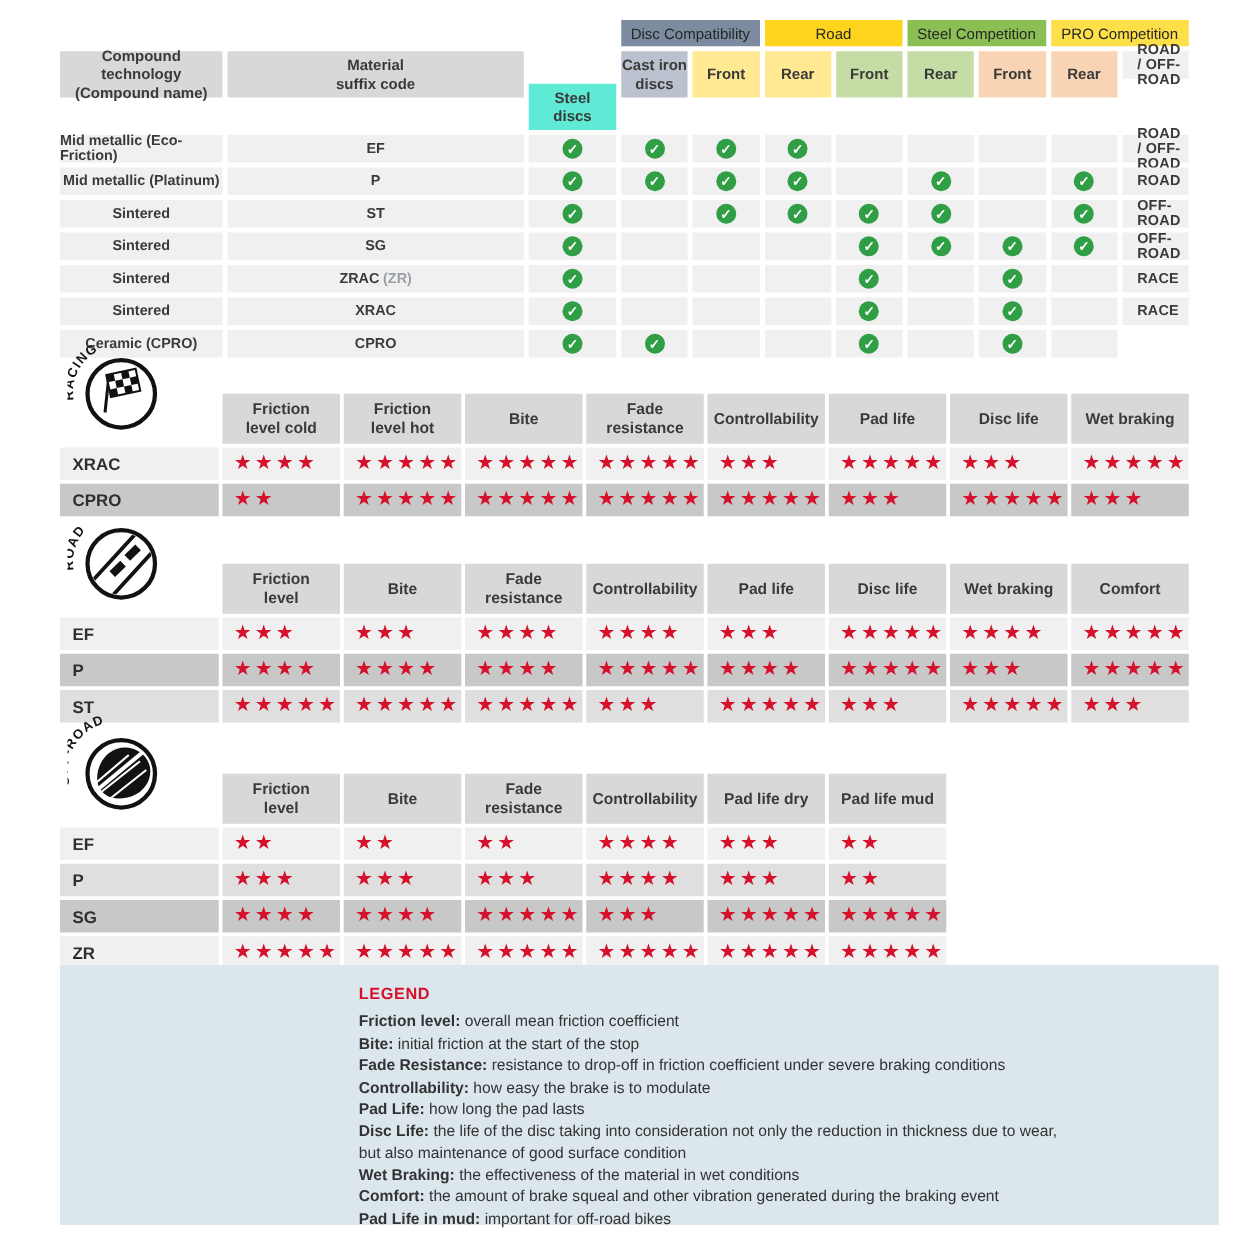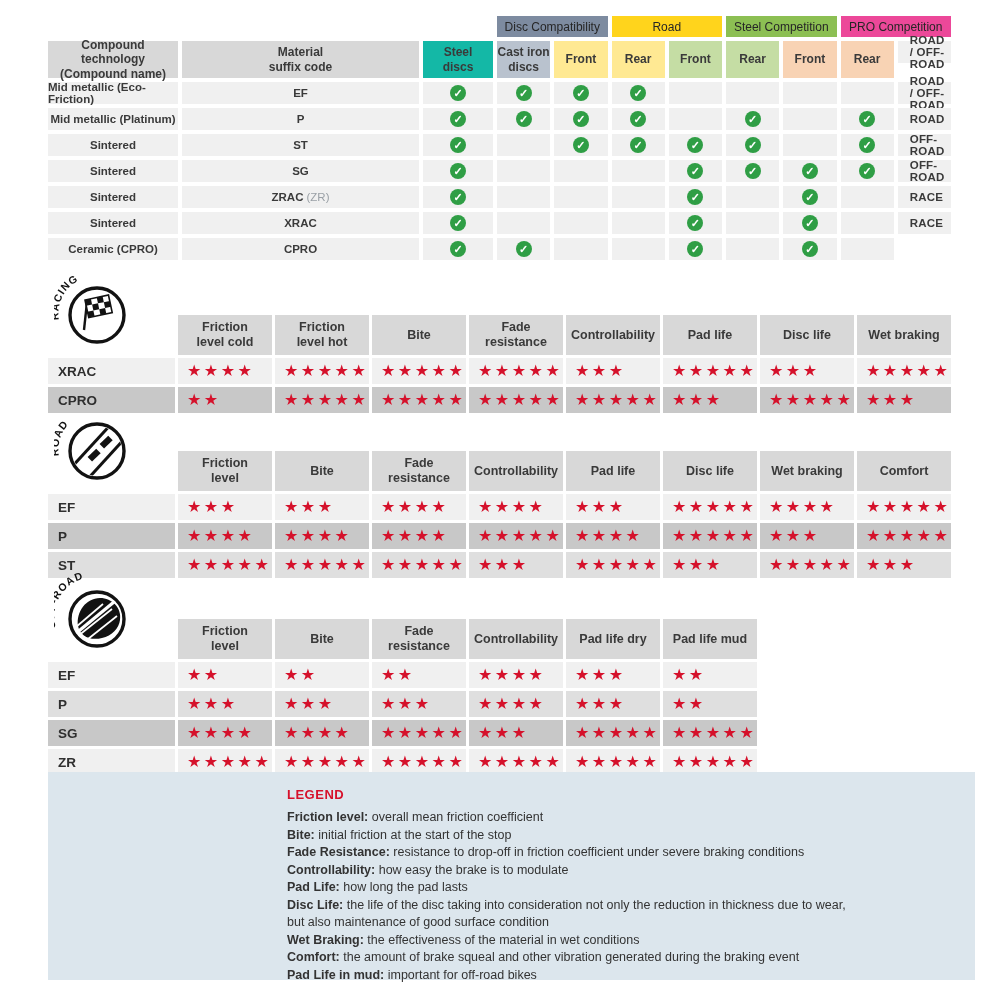--- a/index.html
+++ b/index.html
@@ -10,21 +10,21 @@
   .compat{position:absolute;left:48px;top:16px;width:903px;
           display:grid;grid-template-columns:130px 237px 70px repeat(8,1fr);gap:4px;}
   .gspacer{background:transparent;}
   .gcell{grid-column:span 2;height:21px;display:flex;align-items:center;justify-content:center;
          font-weight:normal;font-size:12px;color:#262626;}
   .chead{background:#d8d8d8;height:37px;display:flex;align-items:center;justify-content:center;
          text-align:center;white-space:pre-line;font-weight:bold;font-size:12px;line-height:1.2;color:#3a3a3a;}
   .dcell{background:#f0f0f0;height:22px;display:flex;align-items:center;justify-content:center;
          font-size:11.5px;font-weight:bold;color:#3a3a3a;}
   .ucell{justify-content:flex-start;padding-left:12px;letter-spacing:.2px;}
-  .note{color:#9aa0a6;margin-left:3px;font-weight:normal;}
+  .note{color:#9aa0a6;margin-left:3px;font-weight:bold;}
   .check{width:16px;height:16px;border-radius:50%;background:#2f9e45;color:#fff;
          font-size:11px;font-weight:bold;display:flex;align-items:center;justify-content:center;}
 
   
   .section{position:absolute;left:48px;width:903px;}
   .section .icon{position:absolute;left:6px;top:-4px;}
   .arctext{font-size:10.5px;font-weight:bold;letter-spacing:1px;fill:#121212;}
   .rgrid{display:grid;gap:3px;margin-top:43px;grid-template-columns:127px repeat(8,1fr);width:903px;}
   .rgrid.cols6{grid-template-columns:127px repeat(6,1fr);width:709px;}
   .rhead{background:#d8d8d8;height:40px;display:flex;align-items:center;justify-content:center;
@@ -48,26 +48,26 @@
 </head>
 <body>
 
 <div class="page">
 
   <div class="compat">
       <div class="gspacer" style="grid-column: span 3;"></div>
       <div class="gcell" style="background: rgb(125, 139, 160);">Disc Compatibility</div>
       <div class="gcell" style="background: rgb(255, 212, 28);">Road</div>
       <div class="gcell" style="background: rgb(140, 191, 83);">Steel Competition</div>
-      <div class="gcell" style="background: #ec4899;">PRO Competition</div>
+      <div class="gcell" style="background: #fde047;">PRO Competition</div>
       <div class="chead">Compound technology
 (Compound name)</div>
       <div class="chead">Material
 suffix code</div>
-      <div class="chead" style="background: #14b8a6;">Steel
+      <div class="chead" style="background: #5eead4; margin-top: 26px;">Steel
 discs</div>
       <div class="chead" style="background: rgb(185, 194, 206);">Cast iron
 discs</div>
       <div class="chead" style="background: rgb(255, 233, 147);">Front</div>
       <div class="chead" style="background: rgb(255, 233, 147);">Rear</div>
       <div class="chead" style="background: rgb(197, 221, 164);">Front</div>
       <div class="chead" style="background: rgb(197, 221, 164);">Rear</div>
       <div class="chead" style="background: rgb(248, 211, 180);">Front</div>
       <div class="chead" style="background: rgb(248, 211, 180);">Rear</div>
       <div class="dcell ucell">ROAD / OFF-ROAD</div>

